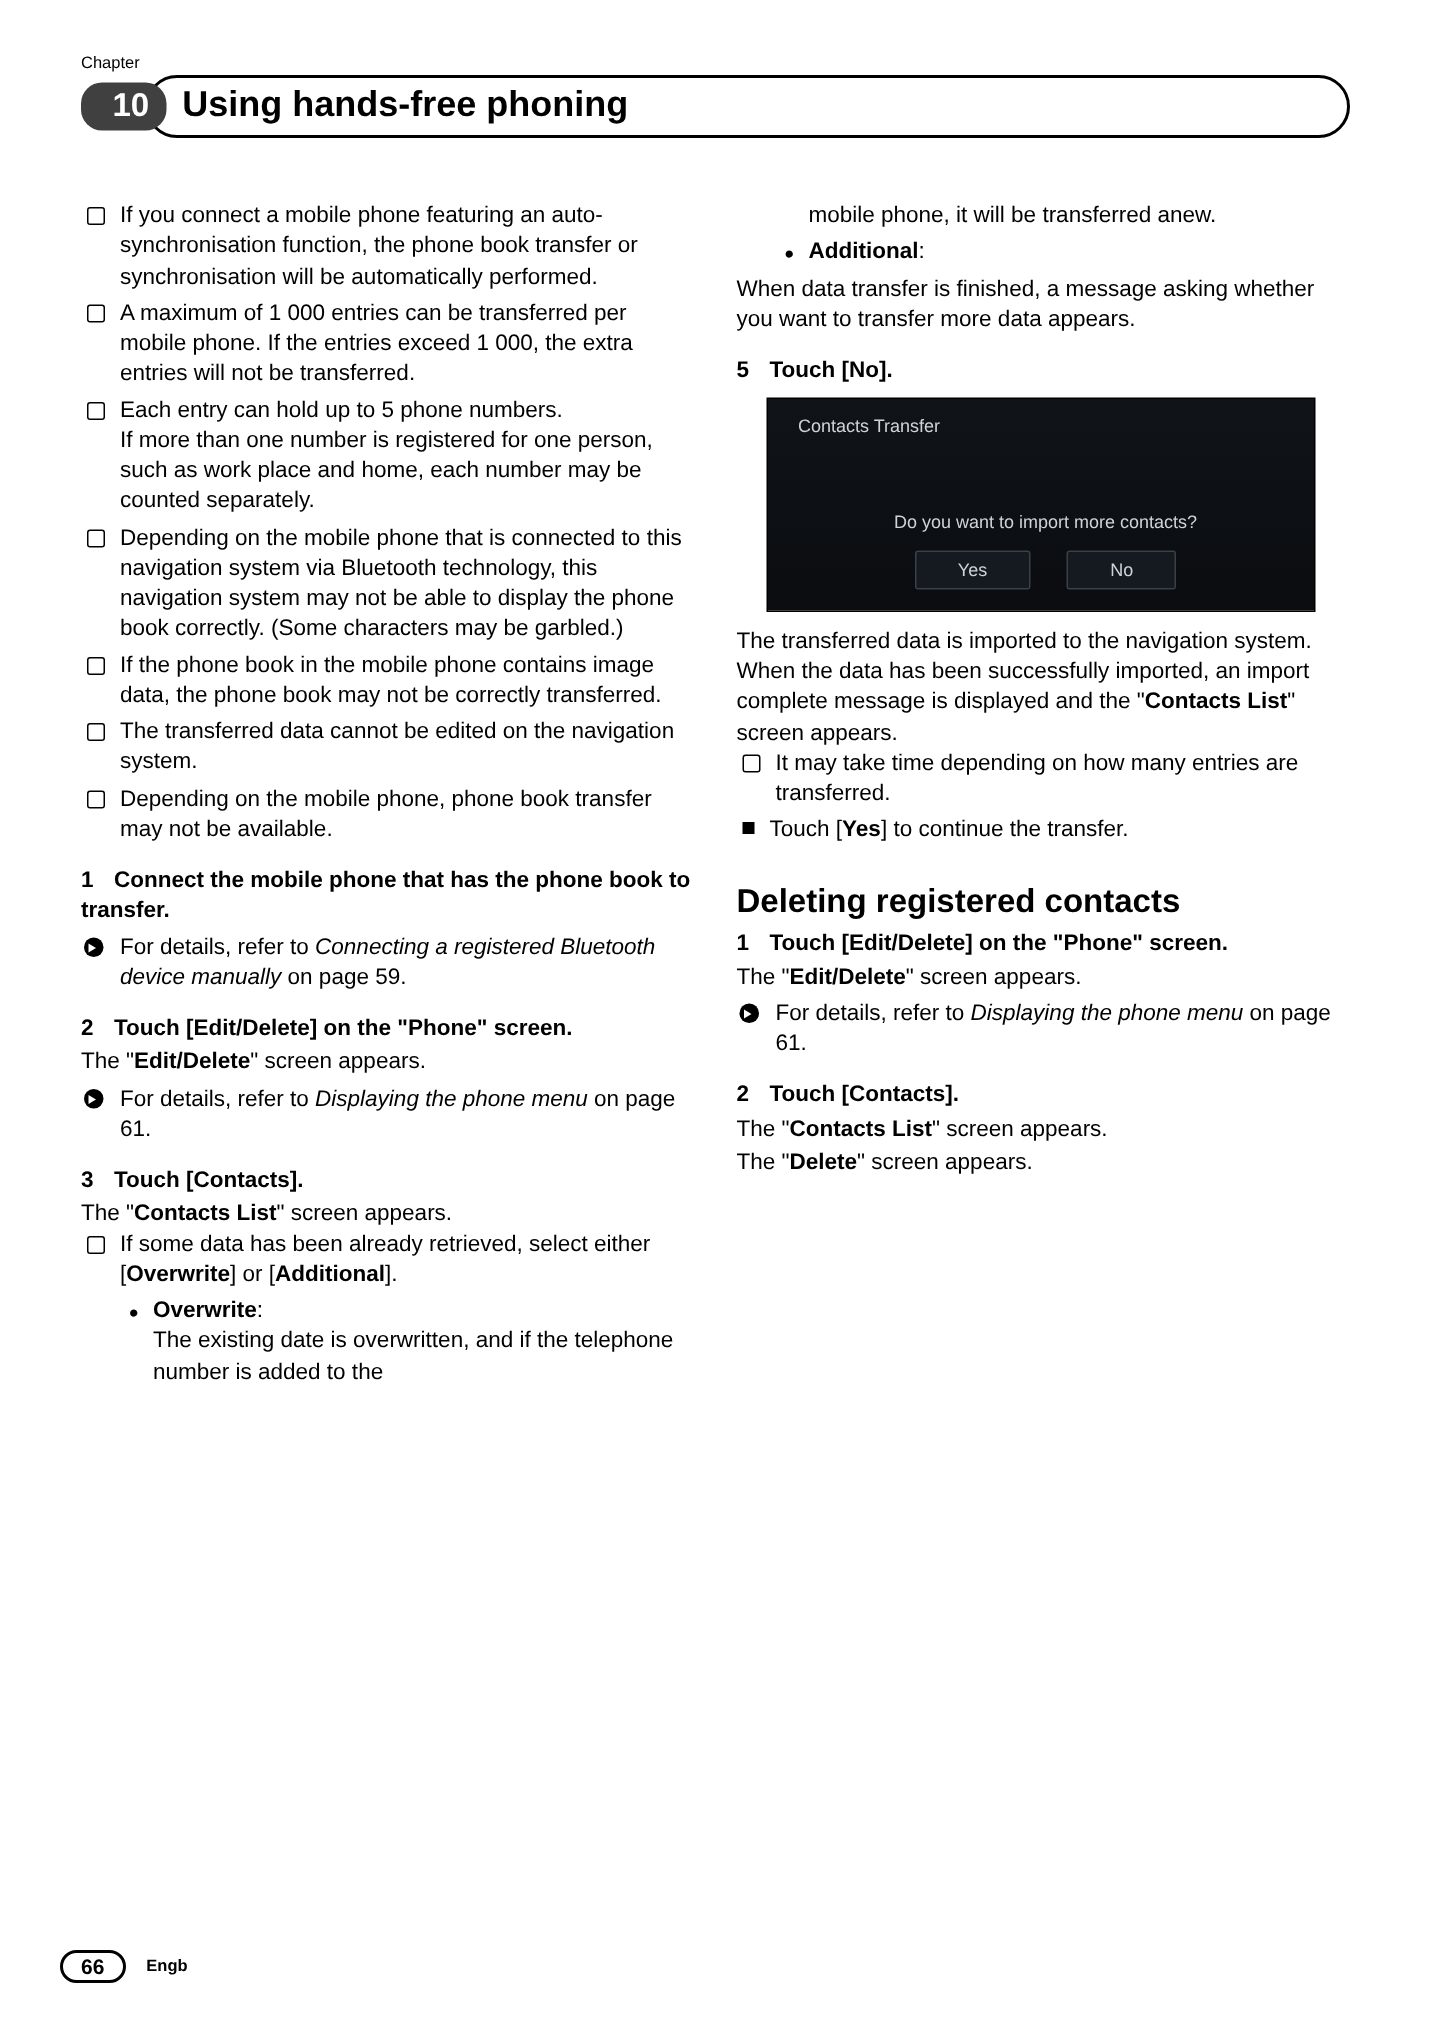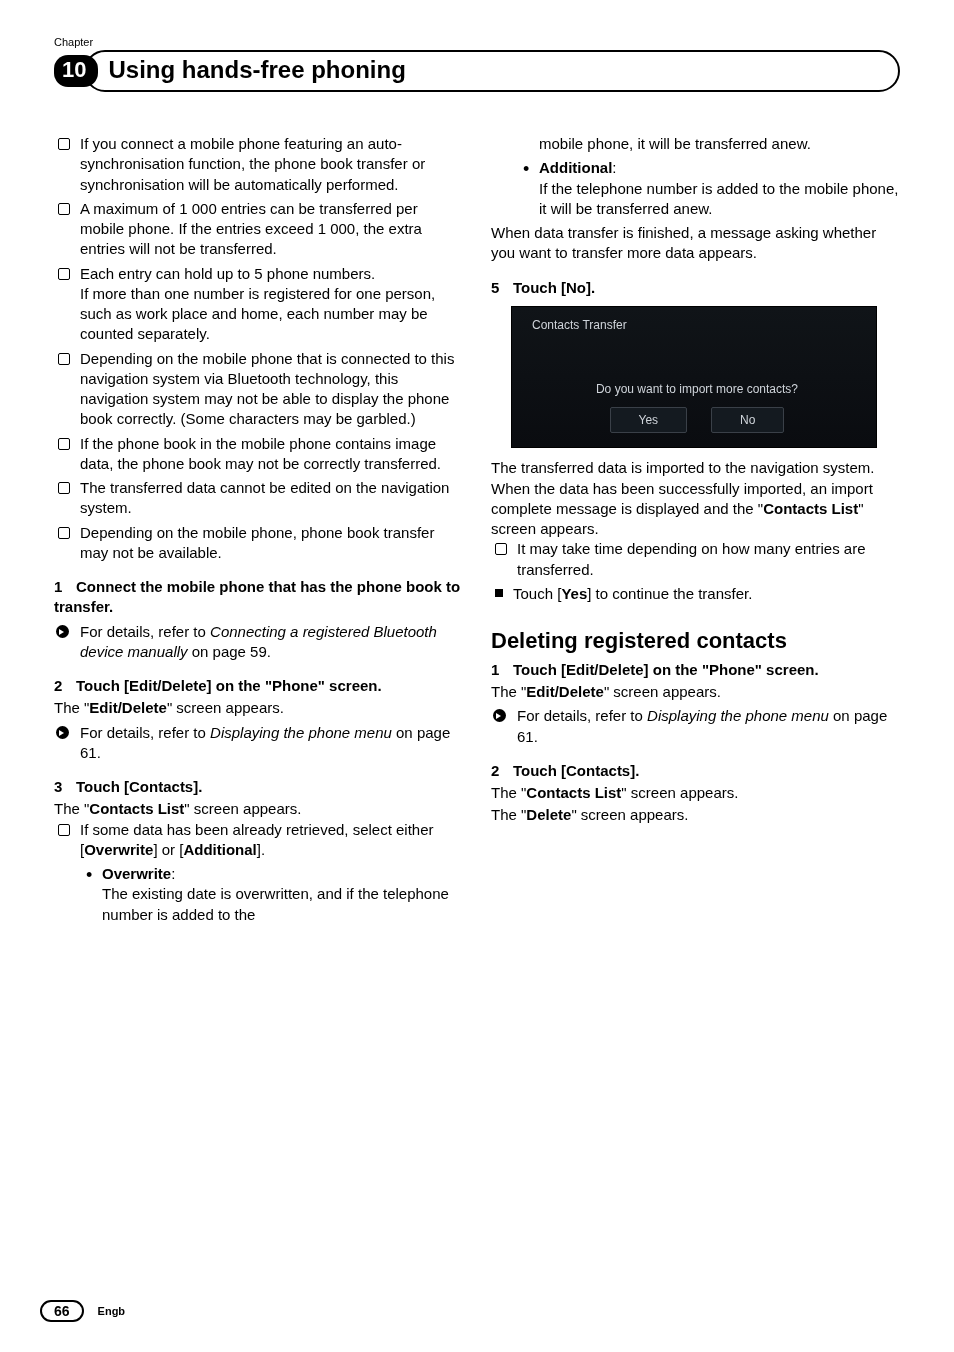--- a/index.html
+++ b/index.html
@@ -1,19 +1,19 @@
 <!DOCTYPE html>
 <html><head>
 <meta charset="utf-8">
 <style>
   html,body{margin:0;padding:0;background:#fff;color:#000;font-family:Arial,Helvetica,sans-serif;}
   .page{width:954px;min-height:1352px;position:relative;box-sizing:border-box;padding:36px 54px 40px 54px;}
   .chapter-label{font-size:11px;font-weight:normal;margin-bottom:2px;}
   .header-row{display:flex;align-items:center;gap:0;}
-  .chapter-badge{background:#000000;color:#fff;font-weight:bold;font-size:22px;padding:2px 12px 4px 8px;border-radius:14px;margin-right:-6px;z-index:2;}
+  .chapter-badge{background:#404040;color:#fff;font-weight:bold;font-size:22px;padding:2px 12px 4px 21px;border-radius:14px;margin-right:-6px;z-index:2;}
   .title-pill{flex:1;border:2px solid #000;border-radius:22px;padding:4px 18px 6px 22px;margin-left:-8px;}
   .title-pill span{font-weight:bold;font-size:24px;}
   .columns{display:flex;gap:28px;margin-top:42px;font-size:15px;line-height:1.35;}
   .col{flex:1;}
   ul.square{list-style:none;margin:0;padding:0;}
   ul.square>li{position:relative;padding-left:26px;margin-bottom:4px;}
   ul.square>li::before{content:"";position:absolute;left:4px;top:4px;width:10px;height:10px;border:1.5px solid #000;border-radius:2px;background:#fff;}
   .sub{padding-left:26px;margin-bottom:4px;}
   .step{margin-top:14px;font-weight:bold;}
   .step .num{display:inline-block;width:22px;}
@@ -89,21 +89,20 @@
             <span>The existing date is overwritten, and if the telephone number is added to the</span>
           </div>
         </li>
       </ul>
     </div>
 
     <div class="col">
       <div style="padding-left:48px;">mobile phone, it will be transferred anew.</div>
       <div class="dot-item" style="margin-left:26px;">
         <span class="bold">Additional</span>:<br>
-        <span>If the telephone number is added to the mobile phone, it will be transferred anew.</span>
       </div>
       <div style="margin-top:4px;">When data transfer is finished, a message asking whether you want to transfer more data appears.</div>
 
       <div class="step"><span class="num">5</span><span>Touch [No].</span></div>
 
       <div class="screenshot">
         <div class="title">Contacts Transfer</div>
         <div class="msg">Do you want to import more contacts?</div>
         <div class="btnrow">
           <div class="btn">Yes</div>

